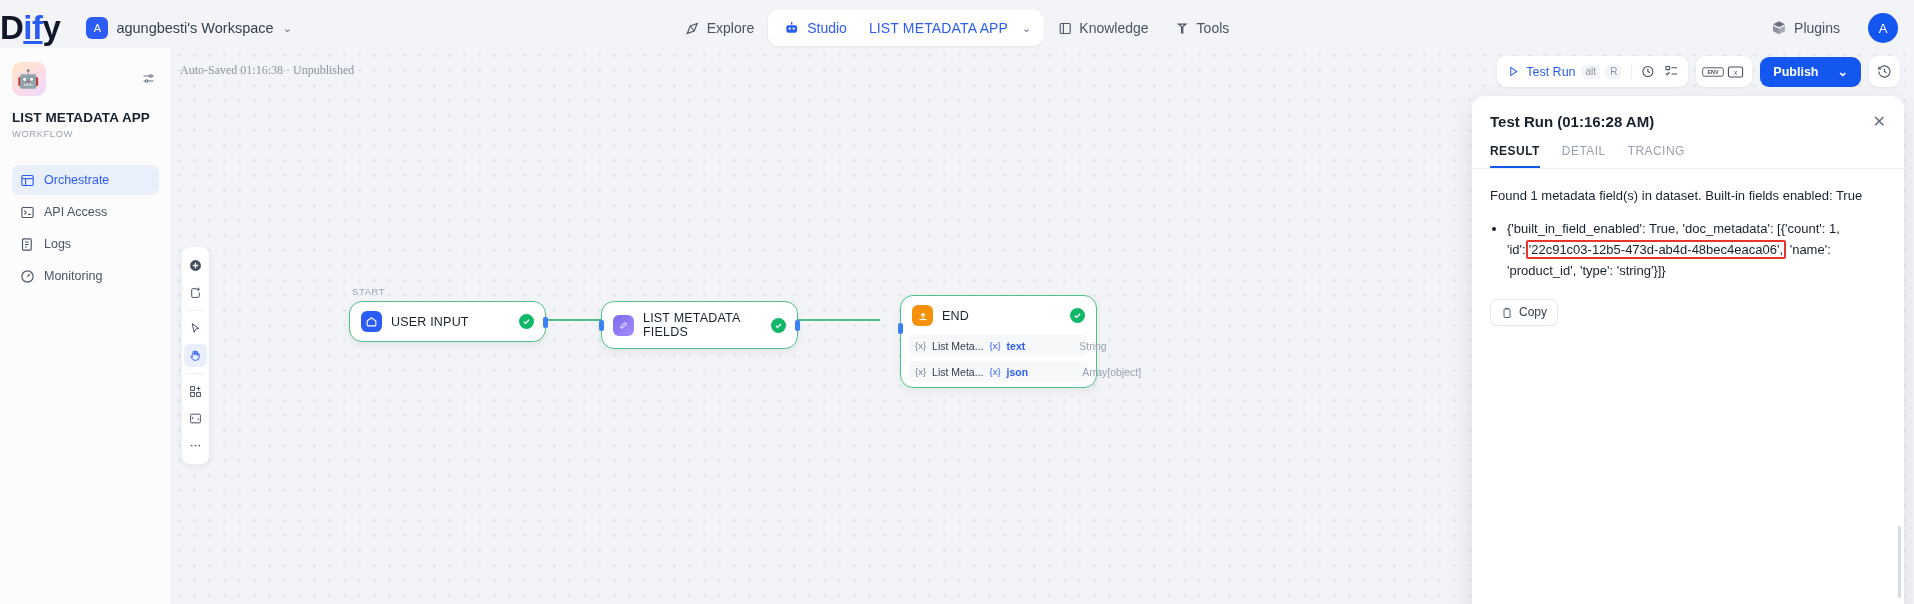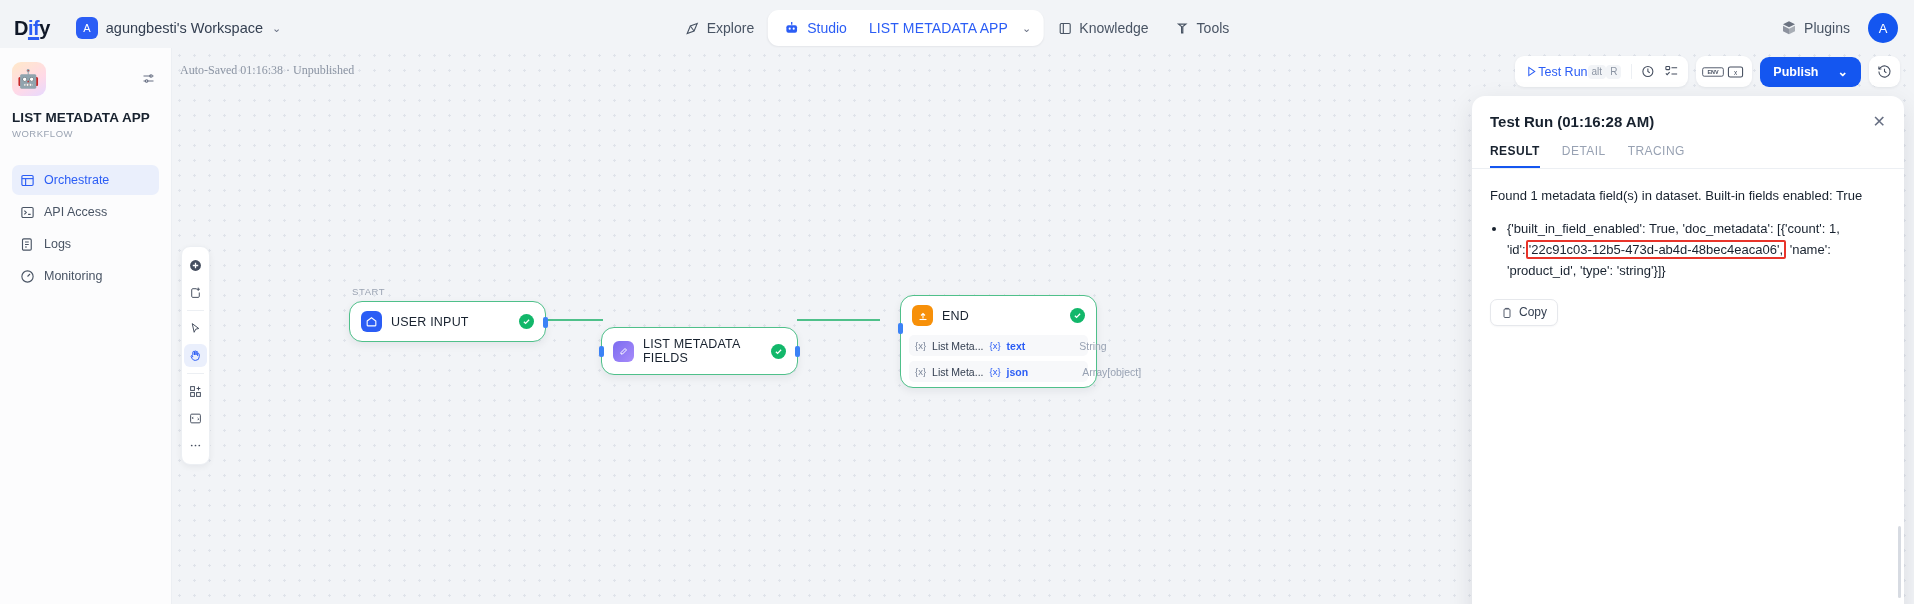--- a/index.html
+++ b/index.html
@@ -10,21 +10,21 @@
     overflow: hidden;
     -webkit-font-smoothing: antialiased;
   }
   .app { position: relative; width: 1914px; height: 604px; }
 
   
   .topnav {
     position: absolute; top: 0; left: 0; width: 1914px; height: 56px;
     background: #f2f4f7; display: flex; align-items: center;
   }
-  .logo { margin-left: 14px; font-size: 20px; font-weight: 700; letter-spacing: -0.5px; color: #101828; }
+  .logo { font-size: 33px; font-weight: 700; letter-spacing: -0.5px; color: #101828; }
   .logo .mid { color: #2b5df5; text-decoration: underline; text-underline-offset: 2px; text-decoration-thickness: 2.5px; }
   .ws {
     display: flex; align-items: center; gap: 8px; margin-left: 22px;
     padding: 4px 8px 4px 4px; border-radius: 8px; cursor: pointer;
   }
   .ws-avatar {
     width: 22px; height: 22px; border-radius: 6px; background: #2b5df5;
     color: #fff; font-size: 11px; display: flex; align-items: center; justify-content: center;
   }
   .ws-name { font-size: 14.5px; color: #354052; }
@@ -38,21 +38,21 @@
     display: flex; align-items: center; gap: 7px; height: 34px;
     padding: 0 12px; border-radius: 10px; cursor: pointer;
     font-size: 14px; color: #495464; white-space: nowrap;
   }
   .nav-pill {
     display: flex; align-items: center; background: #fff; border-radius: 11px;
     height: 36px; padding: 0 4px; box-shadow: 0 1px 2px rgba(16,24,40,.06);
   }
   .nav-item.active { color: #2b5df5; font-weight: 500; }
   .nav-appname { font-size: 14px; color: #2b5df5; font-weight: 500; letter-spacing: .15px; padding: 0 6px 0 10px; }
-  .nav-right { position: absolute; right: 16px; display: flex; align-items: center; gap: 18px; }
+  .nav-right { position: absolute; right: 16px; display: flex; align-items: center; gap: 28px; }
   .plugins { display: flex; align-items: center; gap: 7px; font-size: 14px; color: #495464; cursor: pointer; }
   .avatar-main {
     width: 30px; height: 30px; border-radius: 50%; background: #1456f0;
     color: #fff; font-size: 13px; display: flex; align-items: center; justify-content: center; cursor: pointer;
   }
   .ico { display: inline-flex; align-items: center; justify-content: center; }
 
   
   .sidebar {
     position: absolute; top: 48px; left: 0; width: 172px; height: 556px;
@@ -119,21 +119,21 @@
   .var-nm.b { color: #2b5df5; font-weight: 600; }
   .var-ty { color: #98a2b3; margin-left: 48px; }
   .handle { position: absolute; width: 5px; height: 11px; border-radius: 2px; background: #3b82f6; top: 50%; margin-top: -5px; }
   .edge { position: absolute; height: 2px; background: #4fc08a; }
 
   
   .run-toolbar {
     position: absolute; right: 14px; top: 8px; display: flex; align-items: center; gap: 8px;
   }
   .tb-group { display: flex; align-items: center; background: #fff; border-radius: 9px; height: 31px; padding: 0 5px; box-shadow: 0 1px 3px rgba(16,24,40,.07); }
-  .tb-run { display: flex; align-items: center; font-size: 12.5px; color: #2b5df5; font-weight: 500; padding: 0 5px; cursor: pointer; }
+  .tb-run { display: flex; align-items: center; gap: 6px; font-size: 12.5px; color: #2b5df5; font-weight: 500; padding: 0 5px; cursor: pointer; }
   .kbd { background: #f2f4f7; border-radius: 4px; font-size: 10px; color: #8b94a3; padding: 2px 4px; line-height: 1; }
   .tb-div { width: 1px; height: 15px; background: #eceff3; margin: 0 5px; }
   .tb-ib { width: 23px; height: 23px; display: flex; align-items: center; justify-content: center; border-radius: 6px; cursor: pointer; }
   .publish {
     display: flex; align-items: center; gap: 19px; background: #1456f0; color: #fff;
     font-size: 12.5px; font-weight: 600; height: 18px; padding: 15px 13px; border-radius: 9px; cursor: pointer;
   }
   .hist { width: 31px; height: 31px; background: #fff; border-radius: 9px; display: flex; align-items: center; justify-content: center; box-shadow: 0 1px 3px rgba(16,24,40,.07); cursor: pointer; }
 
   .panel {
@@ -358,21 +358,21 @@
         <div class="node-title">USER INPUT</div>
         <div class="check">
           <svg width="9" height="9" viewBox="0 0 24 24" fill="none" stroke="#fff" stroke-width="3.4">
               <path d="M5 12.5l4.5 4.5L19 7.5"></path>
             </svg>
         </div>
       </div>
       <div class="handle" style="right:-3px;"></div>
     </div>
 
-    <div class="node" style="left:429px; top:253px; width:197px;margin-top:26px;">
+    <div class="node" style="left:429px; top:253px; width:197px;">
       <div class="node-hd">
         <div class="node-ico tool">
           <svg width="12" height="12" viewBox="0 0 24 24" fill="none" stroke="#fff" stroke-width="2">
               <path d="M14 7l3 3-8 8H6v-3z"></path>
             </svg>
         </div>
         <div class="node-title">LIST METADATA FIELDS</div>
         <div class="check">
           <svg width="9" height="9" viewBox="0 0 24 24" fill="none" stroke="#fff" stroke-width="3.4">
               <path d="M5 12.5l4.5 4.5L19 7.5"></path>

